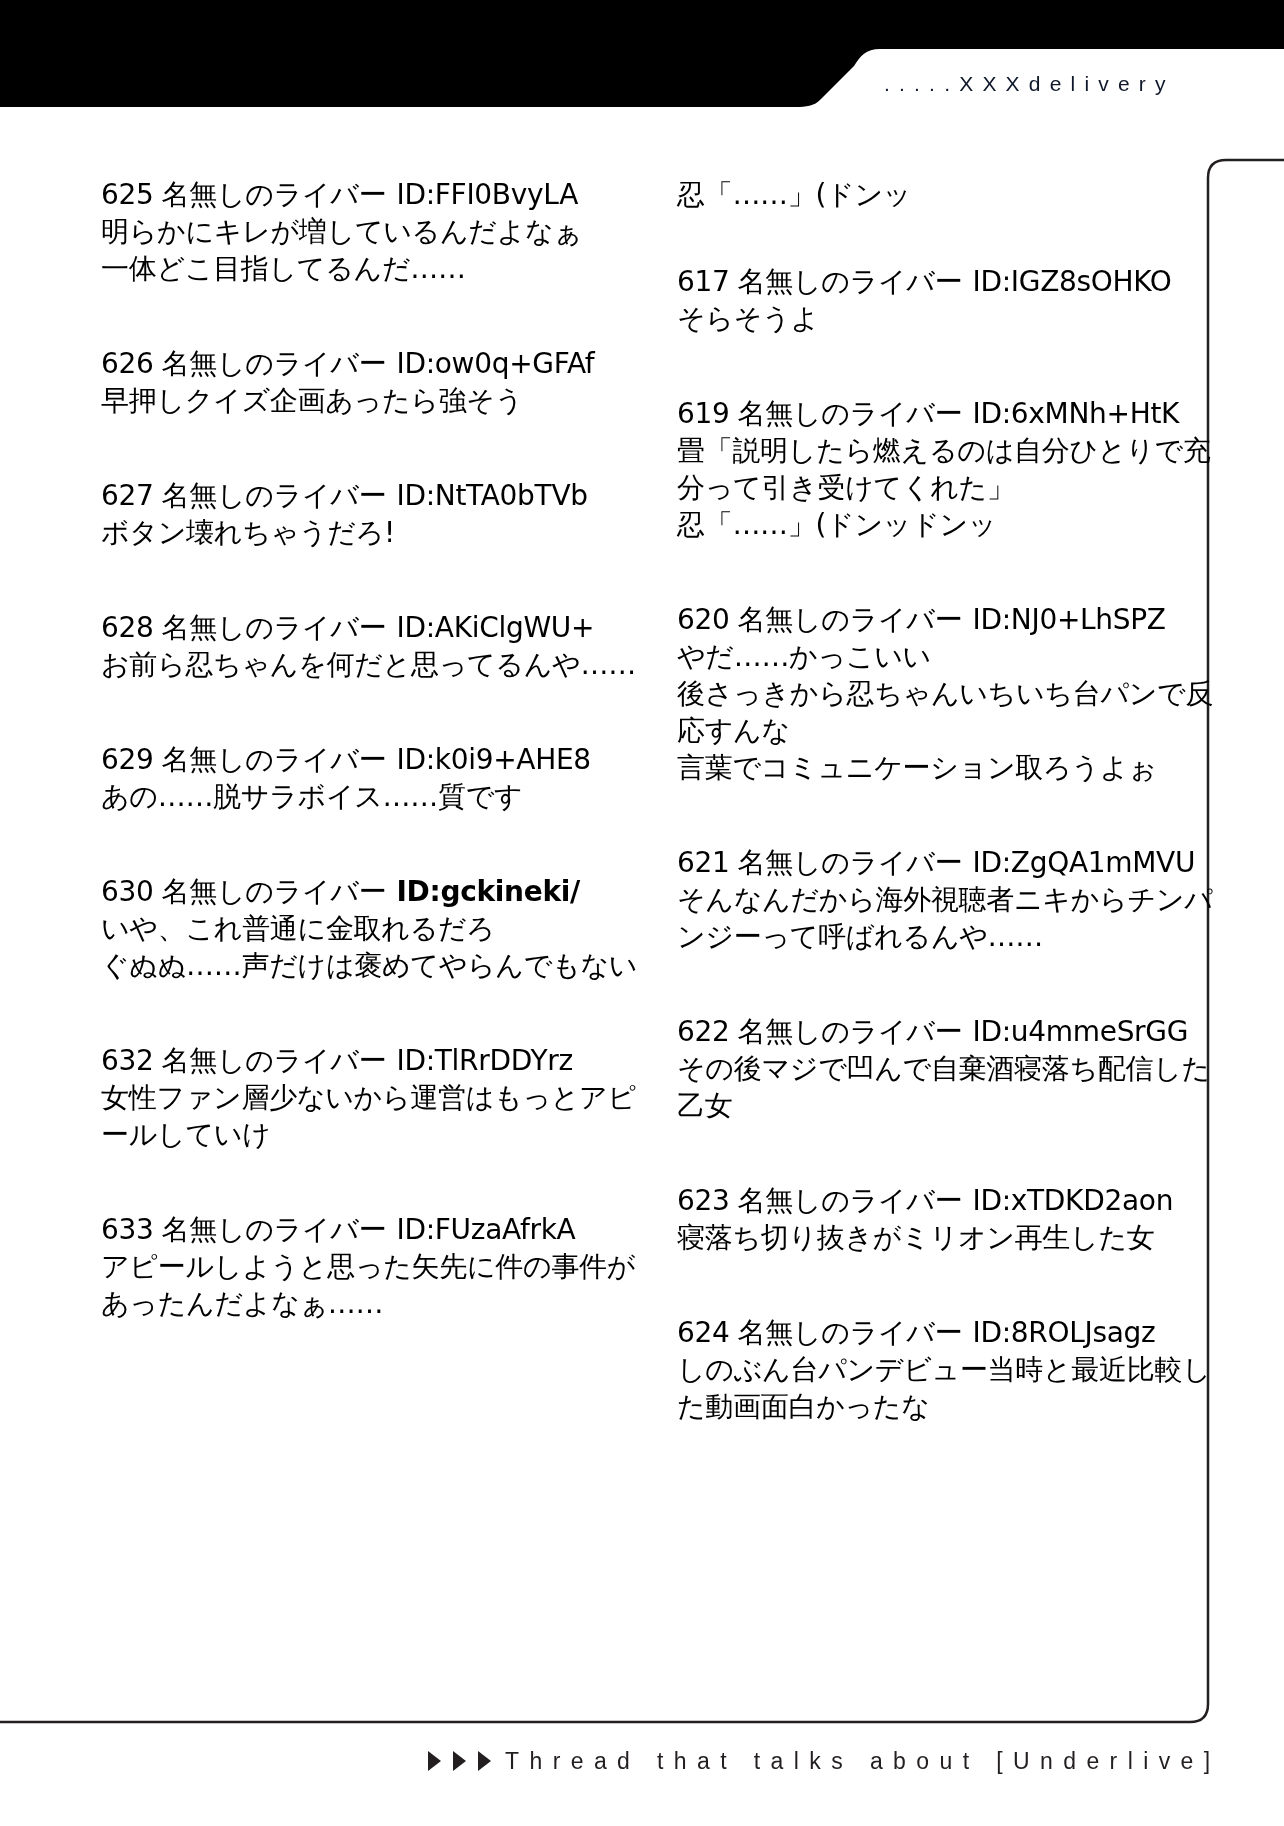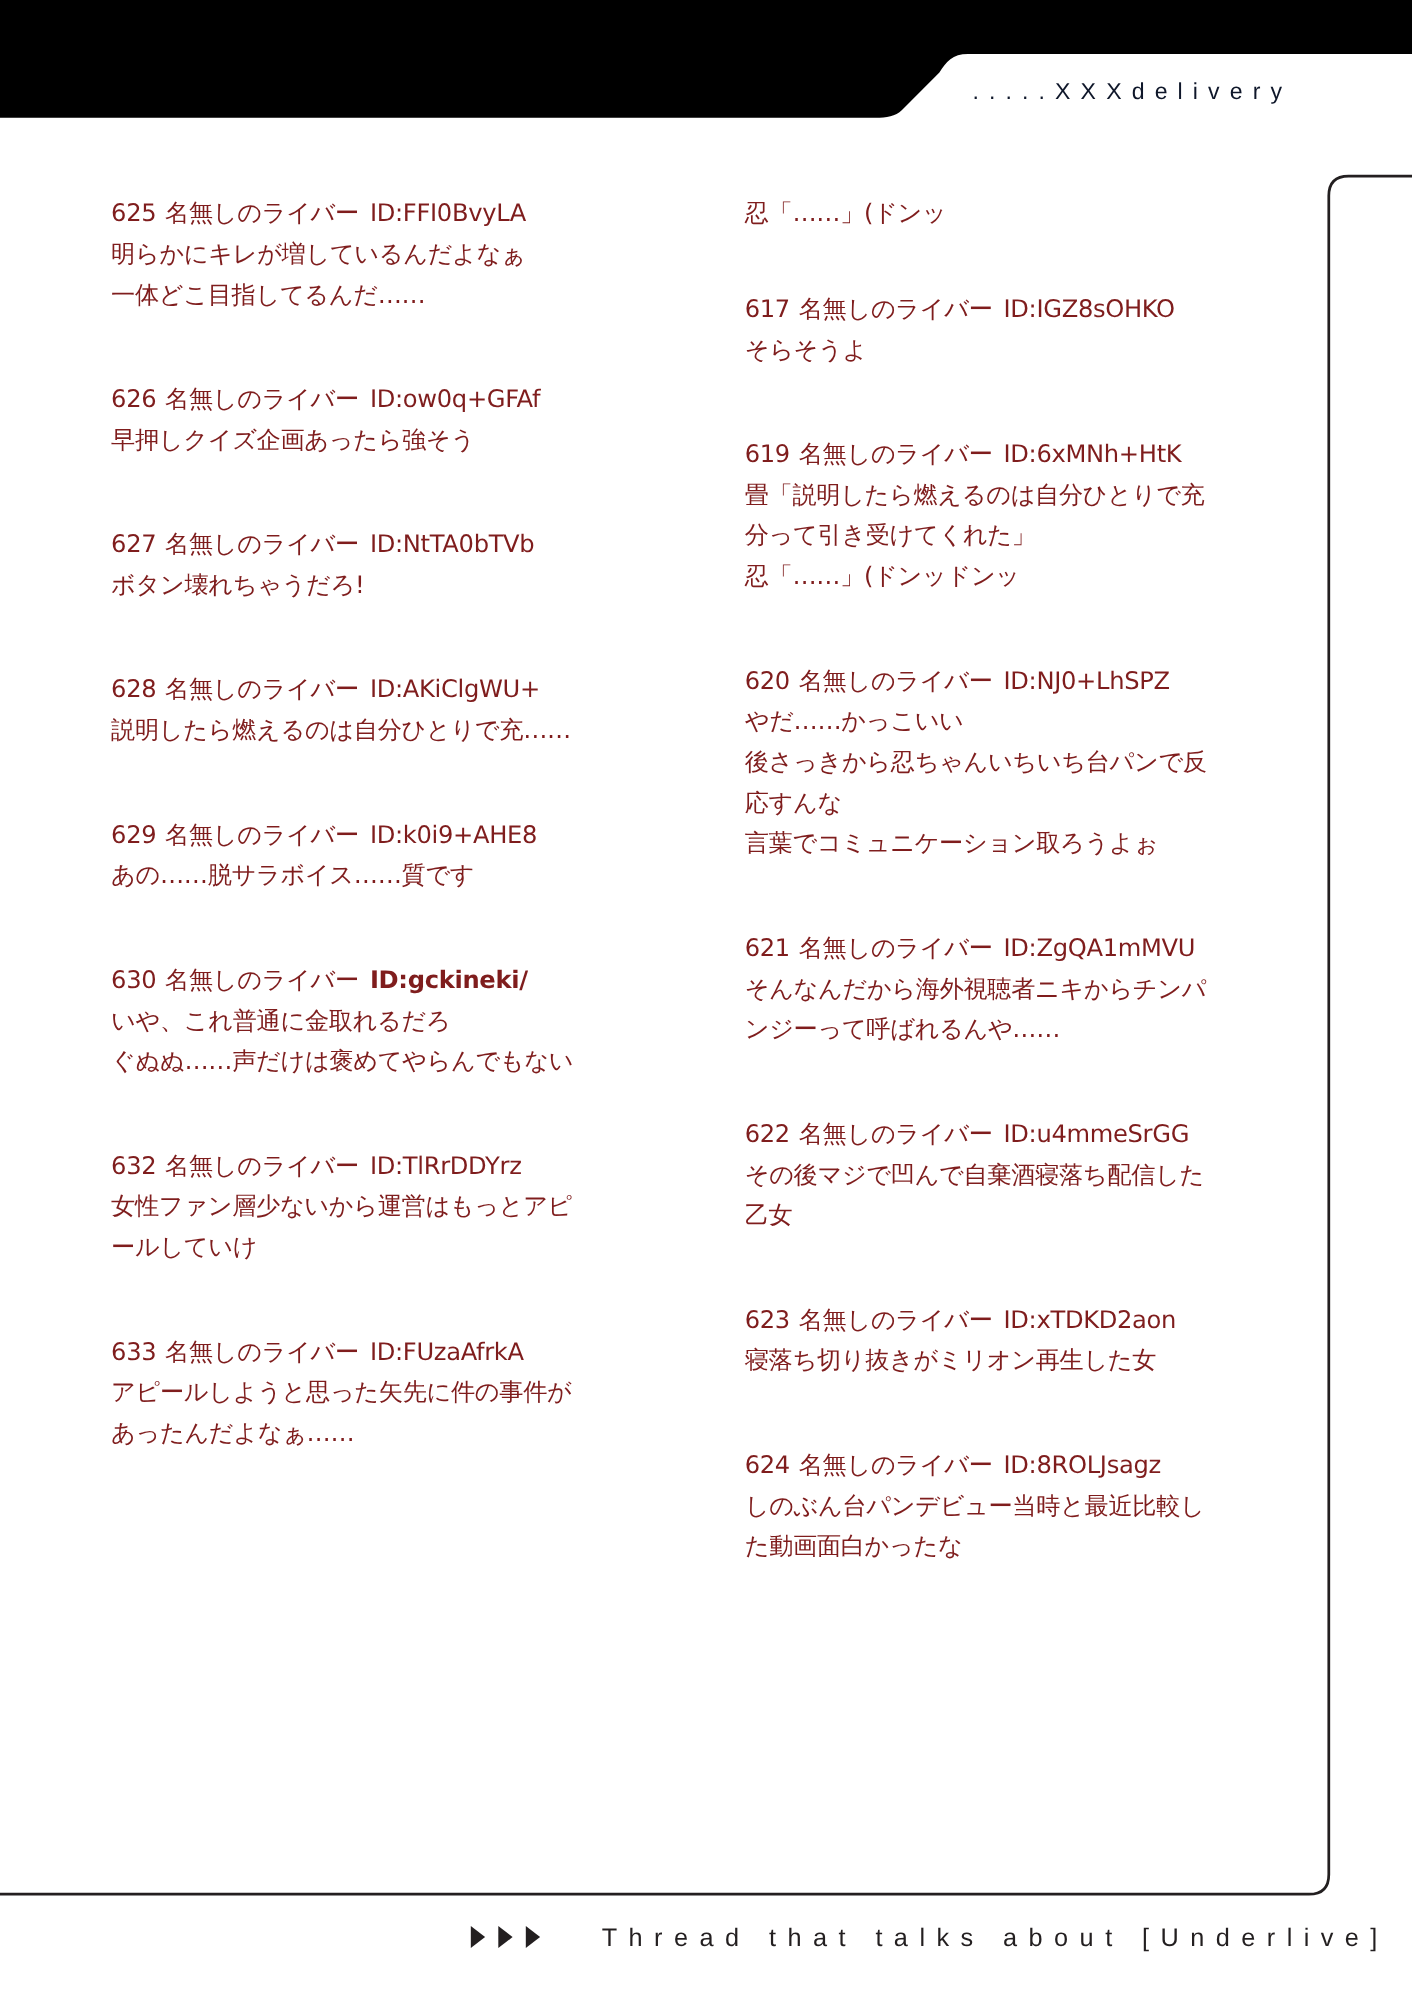--- a/index.html
+++ b/index.html
@@ -14,33 +14,33 @@
   }
 
   .frame { position: absolute; left: 0; top: 0; width: 1284px; height: 1826px; pointer-events: none; }
 
   .column { position: absolute; top: 176px; }
   .col-left { left: 101px; width: 500px; }
   .col-right { left: 677px; width: 500px; }
 
   .post { margin-bottom: 58px; }
   .post-line {
-    font-size: 22px; line-height: 37px; white-space: nowrap; color: #7f1d1d;
+    font-size: 28px; line-height: 37px; white-space: nowrap; color: #000000;
     font-family: "DejaVu Sans", sans-serif; letter-spacing: -0.3px;
   }
   .post-header .num { }
   .post-header .name { margin-left: 8px; }
   .post-header .pid { margin-left: 10px; }
   .post-header .pid.bold { font-weight: bold; }
 
   .col-right .post.continued { margin-bottom: 50px; }
 
   .footer {
     position: absolute; left: 428px; top: 1746px; height: 30px;
-    display: flex; align-items: center; white-space: nowrap; gap: 42px;
+    display: flex; align-items: center; white-space: nowrap;
   }
   .footer-arrows { display: flex; gap: 12px; margin-right: 14px; }
   .tri {
     width: 0; height: 0; border-top: 10px solid transparent; border-bottom: 10px solid transparent;
     border-left: 13px solid #231f20;
   }
   .footer-text {
     font-family: "Liberation Sans", sans-serif; font-size: 23px; letter-spacing: 10.4px; color: #231f20;
   }
 </style>
@@ -65,21 +65,21 @@
     <div class="post">
       <div class="post-line post-header"><span class="num">626</span><span class="name">名無しのライバー</span><span class="pid">ID:ow0q+GFAf</span></div>
       <div class="post-line">早押しクイズ企画あったら強そう</div>
     </div>
     <div class="post">
       <div class="post-line post-header"><span class="num">627</span><span class="name">名無しのライバー</span><span class="pid">ID:NtTA0bTVb</span></div>
       <div class="post-line">ボタン壊れちゃうだろ!</div>
     </div>
     <div class="post">
       <div class="post-line post-header"><span class="num">628</span><span class="name">名無しのライバー</span><span class="pid">ID:AKiClgWU+</span></div>
-      <div class="post-line">説明したら燃えるのは自分ひとりで充……</div>
+      <div class="post-line">お前ら忍ちゃんを何だと思ってるんや……</div>
     </div>
     <div class="post">
       <div class="post-line post-header"><span class="num">629</span><span class="name">名無しのライバー</span><span class="pid">ID:k0i9+AHE8</span></div>
       <div class="post-line">あの……脱サラボイス……質です</div>
     </div>
     <div class="post">
       <div class="post-line post-header"><span class="num">630</span><span class="name">名無しのライバー</span><span class="pid bold">ID:gckineki/</span></div>
       <div class="post-line">いや、これ普通に金取れるだろ</div>
       <div class="post-line">ぐぬぬ……声だけは褒めてやらんでもない</div>
     </div>

